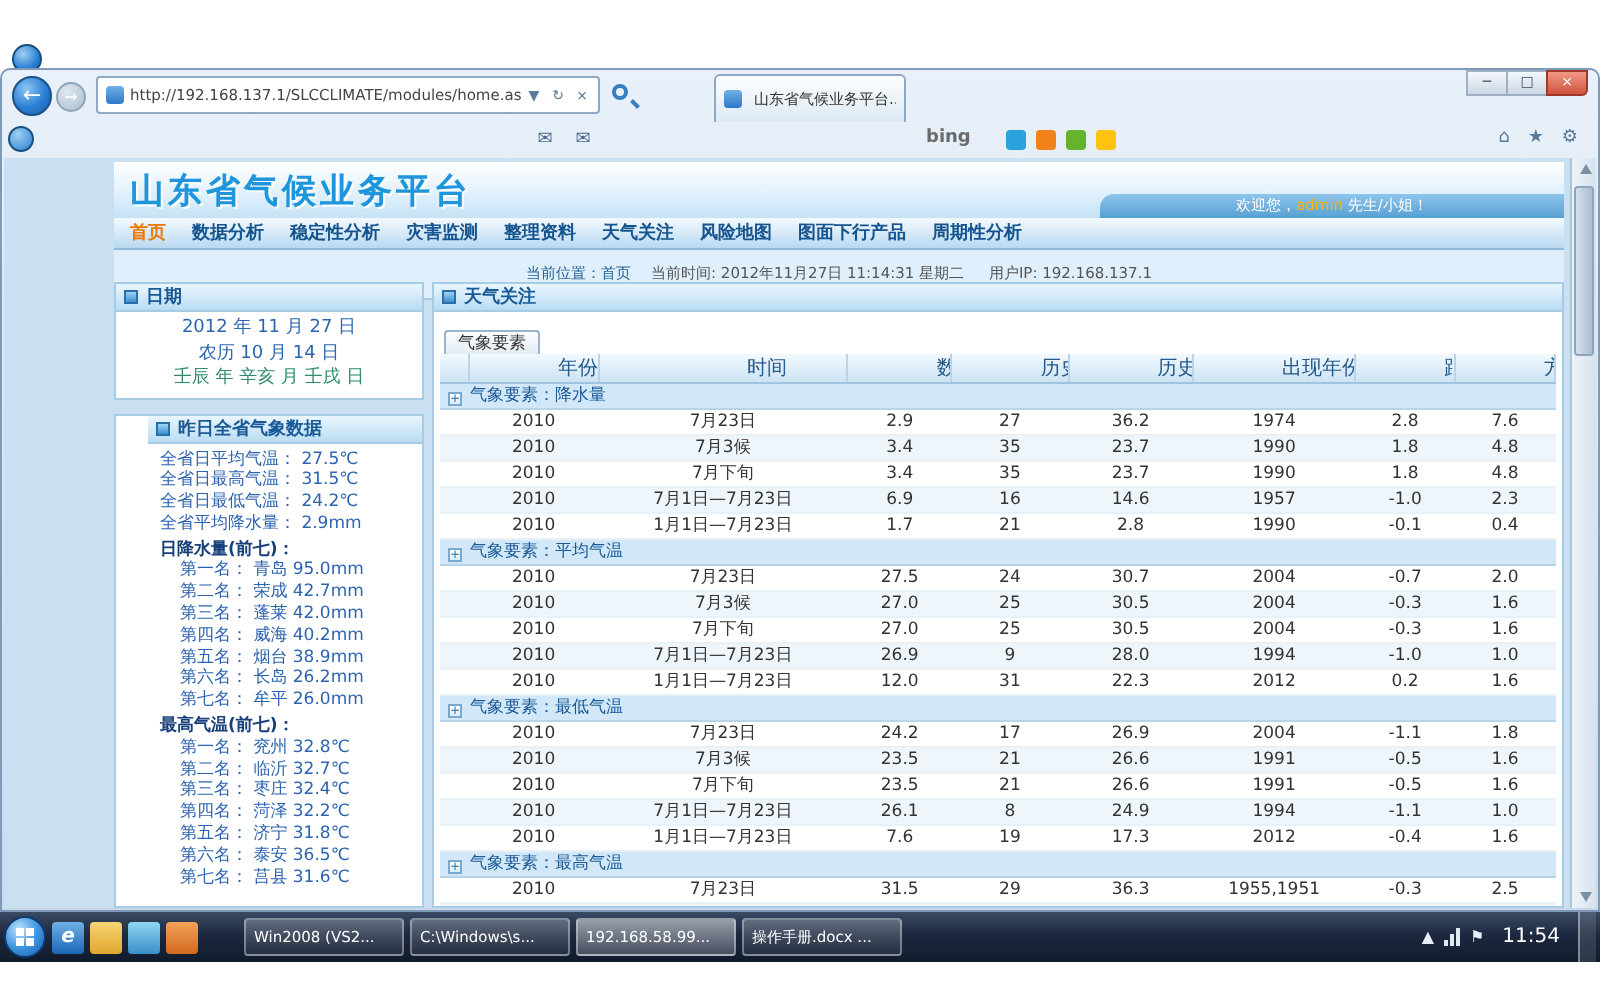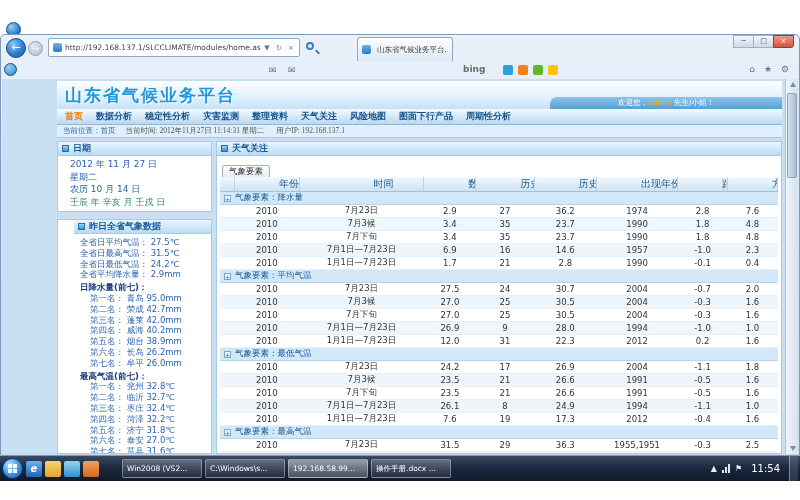--- a/index.html
+++ b/index.html
@@ -59,33 +59,33 @@
     color:#1f96dc;text-shadow:1px 1px 0 #fff;}
   .welcome{position:absolute;right:0;bottom:0;width:232px;height:12px;border-radius:7px 0 0 0;
     background:linear-gradient(#8ec4ea,#57a0d4);color:#fff;font-size:7.5px;line-height:12px;text-align:center;}
   .wuser{color:#ffb100;font-weight:normal;}
   .navbar{position:absolute;top:28px;left:0;right:0;height:16px;
     background:linear-gradient(#f4fafe,#b9d9f1);border-bottom:1px solid #8fb9da;
     display:flex;align-items:center;gap:13px;padding-left:8px;}
   .nav-item{font-size:9px;font-weight:bold;color:#15548e;white-space:nowrap;cursor:default;}
   .nav-item.active{color:#f07800;}
   .crumbrow{position:absolute;top:44px;left:0;right:0;height:13px;background:#dff0fc;
-    border-bottom:1px solid #aaccdf;display:flex;justify-content:flex-start;align-items:center;
-    padding:0 6px;font-size:7.5px;color:#2a6496;font-family:Liberation Serif, serif;}
+    border-bottom:1px solid #aaccdf;display:flex;justify-content:center;align-items:center;
+    padding:12px 6px;font-size:7.5px;color:#2a6496;}
   .statusright span{margin-left:10px;color:#555;}
   .content{position:absolute;top:60px;left:0;right:0;bottom:0;display:flex;gap:4px;}
 
   
   .panel{background:#fff;border:1px solid #a6cbe4;}
   .panelhead{height:14px;background:linear-gradient(#eaf6fe,#b9dcf2);border-bottom:1px solid #a6cbe4;
     display:flex;align-items:center;gap:4px;padding:0 4px;font-size:9px;font-weight:bold;color:#1a5a96;}
   .panelicon{width:7px;height:7px;background:linear-gradient(#9fd4f5,#3c8fd0);border:1px solid #2a6ea8;flex:none;}
 
   .sidebar{width:155px;flex:none;display:flex;flex-direction:column;gap:7px;}
-  .datebody{padding:2px 12px 3px;text-align:left;font-size:9px;line-height:12.5px;color:#2d64b0;}
+  .datebody{padding:2px 12px 3px;text-align:center;font-size:9px;line-height:12.5px;color:#2d64b0;}
   .dline3{color:#2e8b6e;}
   .weatherpanel{flex:1;overflow:hidden;display:flex;flex-direction:column;padding-left:16px;}
   .weatherbody{flex:1;overflow:hidden;padding:3px 6px;font-size:8.5px;line-height:10.8px;color:#2d64b0;}
   .gtitle{font-weight:bold;color:#173f7a;margin-top:2px;}
   .gitem{padding-left:10px;white-space:nowrap;overflow:hidden;}
   .sline{white-space:nowrap;overflow:hidden;}
 
   .mainpanel{flex:1;display:flex;flex-direction:column;overflow:hidden;}
   .toolstrip{height:21px;padding:3px 0 0 5px;background:#fff;flex:none;}
   .filterbtn{display:inline-flex;align-items:center;gap:3px;height:15px;padding:0 6px;
@@ -218,21 +218,20 @@
         <div class="content">
 
           <div class="sidebar">
             <div class="panel">
               <div class="panelhead">
                 <span class="panelicon"></span>
                 <span>日期</span>
               </div>
               <div class="datebody">
                   <div class="dline dline0">2012 年 11 月 27 日</div>
-                  <div class="dline dline1">星期二</div>
                   <div class="dline dline2">农历 10 月 14 日</div>
                   <div class="dline dline3">壬辰 年 辛亥 月 壬戌 日</div>
                 </div>
             </div>
             <div class="panel weatherpanel">
               <div class="panelhead">
                 <span class="panelicon"></span>
                 <span>昨日全省气象数据</span>
               </div>
               <div class="weatherbody">
@@ -250,21 +249,21 @@
                     <div class="gitem">第四名： 威海 40.2mm</div>
                     <div class="gitem">第五名： 烟台 38.9mm</div>
                     <div class="gitem">第六名： 长岛 26.2mm</div>
                     <div class="gitem">第七名： 牟平 26.0mm</div>
                     <div class="gtitle">最高气温(前七)：</div>
                     <div class="gitem">第一名： 兖州 32.8℃</div>
                     <div class="gitem">第二名： 临沂 32.7℃</div>
                     <div class="gitem">第三名： 枣庄 32.4℃</div>
                     <div class="gitem">第四名： 菏泽 32.2℃</div>
                     <div class="gitem">第五名： 济宁 31.8℃</div>
-                    <div class="gitem">第六名： 泰安 27.0℃</div>
+                    <div class="gitem">第六名： 泰安 36.5℃</div>
                     <div class="gitem">第七名： 莒县 31.6℃</div>
                   </div>
               </div>
             </div>
           </div>
 
           <div class="panel mainpanel">
             <div class="panelhead">
               <span class="panelicon"></span>
               <span>天气关注</span>

